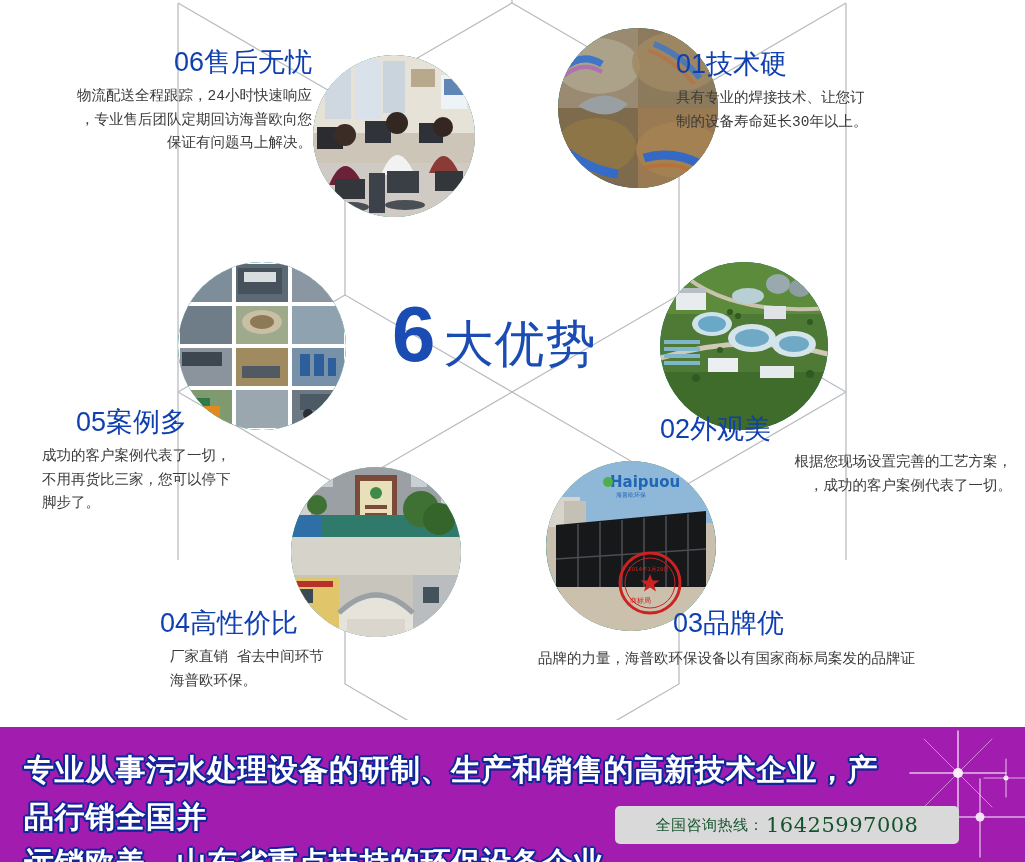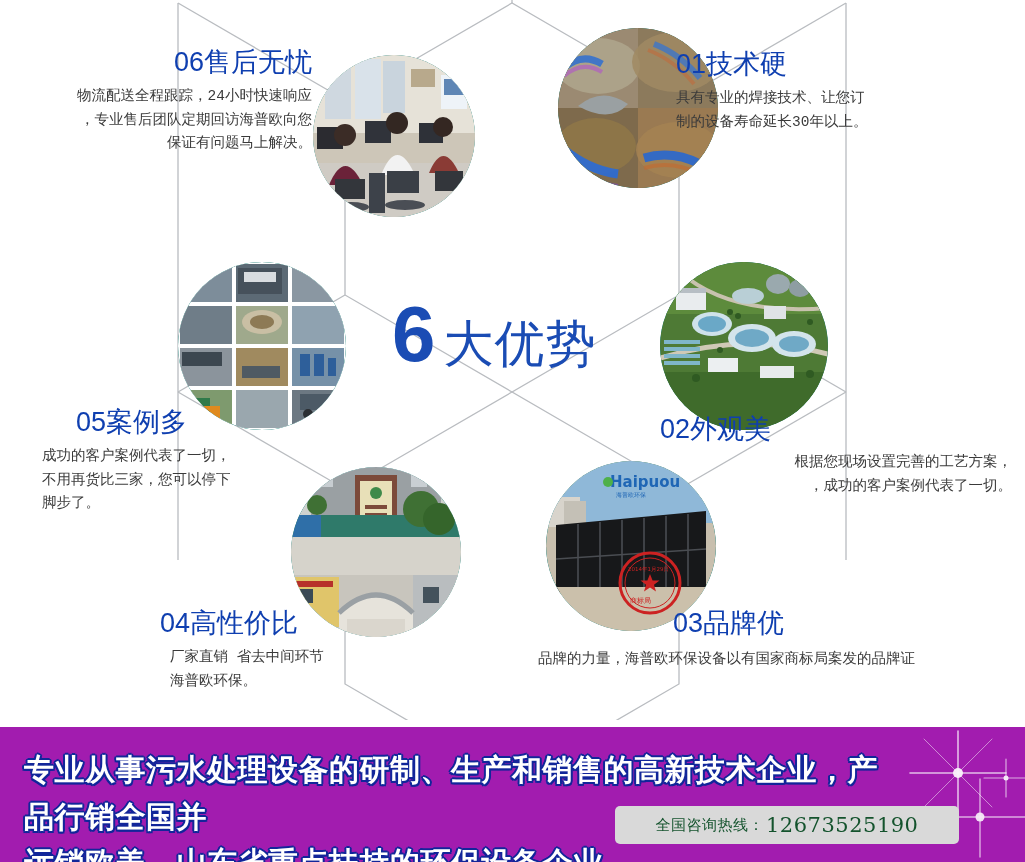--- a/index.html
+++ b/index.html
@@ -437,16 +437,16 @@
     </svg>
 
     <div class="banner-text">
       <div>专业从事污水处理设备的研制、生产和销售的高新技术企业，产品行销全国并</div>
       <div>远销欧美，山东省重点扶持的环保设备企业。</div>
     </div>
   </div>
 
   <div class="hotline">
     <span class="lbl">全国咨询热线：</span>
-    <span class="num">12673525190</span>
+    <span class="num">16425997008</span>
   </div>
 
 </div>
 
 </body></html>

